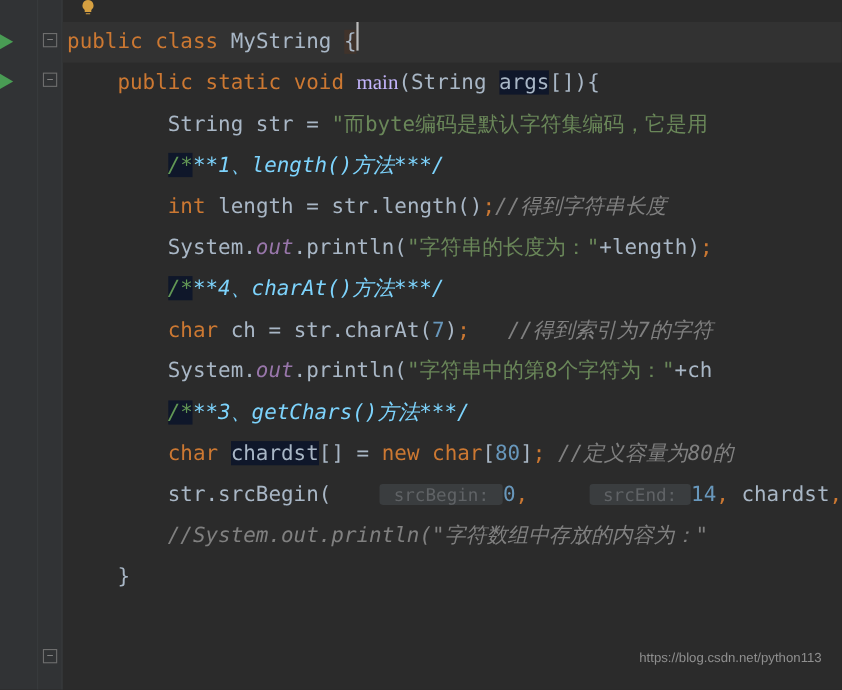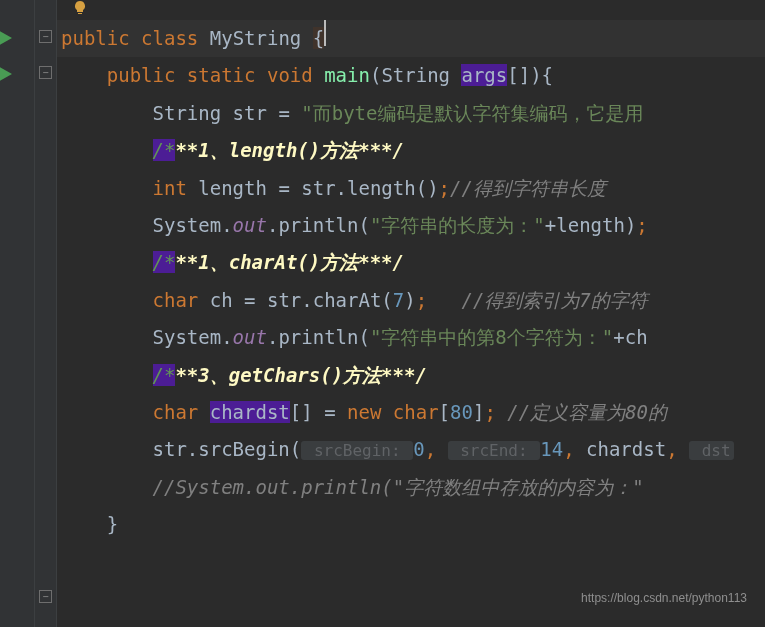--- a/index.html
+++ b/index.html
@@ -74,31 +74,31 @@
     .line {
       position: relative;
       height: 37.4px;
       white-space: pre;
       padding-left: 4px;
       z-index: 1;
       line-height: 37.4px;
     }
     .kw { color: #cc7832; }
     .cls { color: #a9b7c6; }
-    .method { color: #86efac; }
+    .method { color: #c4b5fd; font-family: Liberation Serif, serif; }
     .brace { color: #a9b7c6; }
     .ident { color: #a9b7c6; }
     .field { color: #9876aa; font-style: italic; }
     .str { color: #6a8759; }
     .comment { color: #808080; font-style: italic; }
-    .doc-comment { color: #fef9c3; font-style: italic; font-weight: bold; }
+    .doc-comment { color: #7dd3fc; font-style: italic; }
     .num { color: #6897bb; }
-    .hint { color: #606366; background: #3a3d3f; padding: 0 3px; border-radius: 3px; font-size: 16px; font-style: normal; }
+    .hint { color: #606366; background: #3a3d3f; padding: 0 3px; border-radius: 3px; font-size: 16px; font-style: normal; margin-left: 44px; }
     .hl { background: #40332b; color: #a9b7c6; }
-    .hl-id { background: #4c1d95; color: #a9b7c6; }
+    .hl-id { background: #0f172a; color: #a9b7c6; }
     .cursor {
       position: absolute;
       width: 2px; height: 26px;
       background: #bbbbbb;
       display: inline-block;
     }
     .watermark {
       position: absolute;
       bottom: 22px; right: 18px;
       color: #8f8f8f;
@@ -134,21 +134,21 @@
 
     <div class="line">        <span class="ident">String</span> <span class="ident">str</span><span class="ident"> = </span><span class="str">"而byte编码是默认字符集编码，它是用</span></div>
 
 
     <div class="line">        <span class="hl-id" style="font-style:italic;color:#629755">/*</span><span class="doc-comment">**1、length()方法***/</span></div>
 
     <div class="line">        <span class="kw">int</span> <span class="ident">length</span><span class="ident"> = </span><span class="ident">str.</span><span class="ident">length</span><span class="brace">(</span><span class="brace">)</span><span class="kw">;</span><span class="comment">//得到字符串长度</span></div>
 
     <div class="line">        <span class="ident">System.</span><span class="field">out</span><span class="ident">.</span><span class="ident">println</span><span class="brace">(</span><span class="str">"字符串的长度为："</span><span class="ident">+</span><span class="ident">length</span><span class="brace">)</span><span class="kw">;</span></div>
 
-    <div class="line">        <span class="hl-id" style="font-style:italic;color:#629755">/*</span><span class="doc-comment">**1、charAt()方法***/</span></div>
+    <div class="line">        <span class="hl-id" style="font-style:italic;color:#629755">/*</span><span class="doc-comment">**4、charAt()方法***/</span></div>
 
     <div class="line">        <span class="kw">char</span> <span class="ident">ch</span><span class="ident"> = </span><span class="ident">str.</span><span class="ident">charAt</span><span class="brace">(</span><span class="num">7</span><span class="brace">)</span><span class="kw">;   </span><span class="comment">//得到索引为7的字符</span></div>
 
     <div class="line">        <span class="ident">System.</span><span class="field">out</span><span class="ident">.</span><span class="ident">println</span><span class="brace">(</span><span class="str">"字符串中的第8个字符为："</span><span class="ident">+</span><span class="ident">ch</span></div>
 
     <div class="line">        <span class="hl-id" style="font-style:italic;color:#629755">/*</span><span class="doc-comment">**3、getChars()方法***/</span></div>
 
     <div class="line">        <span class="kw">char</span> <span class="hl-id">chardst</span><span class="ident">[]</span><span class="ident"> = </span><span class="kw">new</span> <span class="kw">char</span><span class="ident">[</span><span class="num">80</span><span class="ident">]</span><span class="kw">; </span><span class="comment">//定义容量为80的</span></div>
 
     <div class="line">        <span class="ident">str.</span><span class="ident">srcBegin</span><span class="brace">(</span><span class="hint"> srcBegin: </span><span class="num">0</span><span class="kw">, </span><span class="hint"> srcEnd: </span><span class="num">14</span><span class="kw">,</span><span class="ident"> chardst</span><span class="kw">, </span><span class="hint"> dst</span></div>

